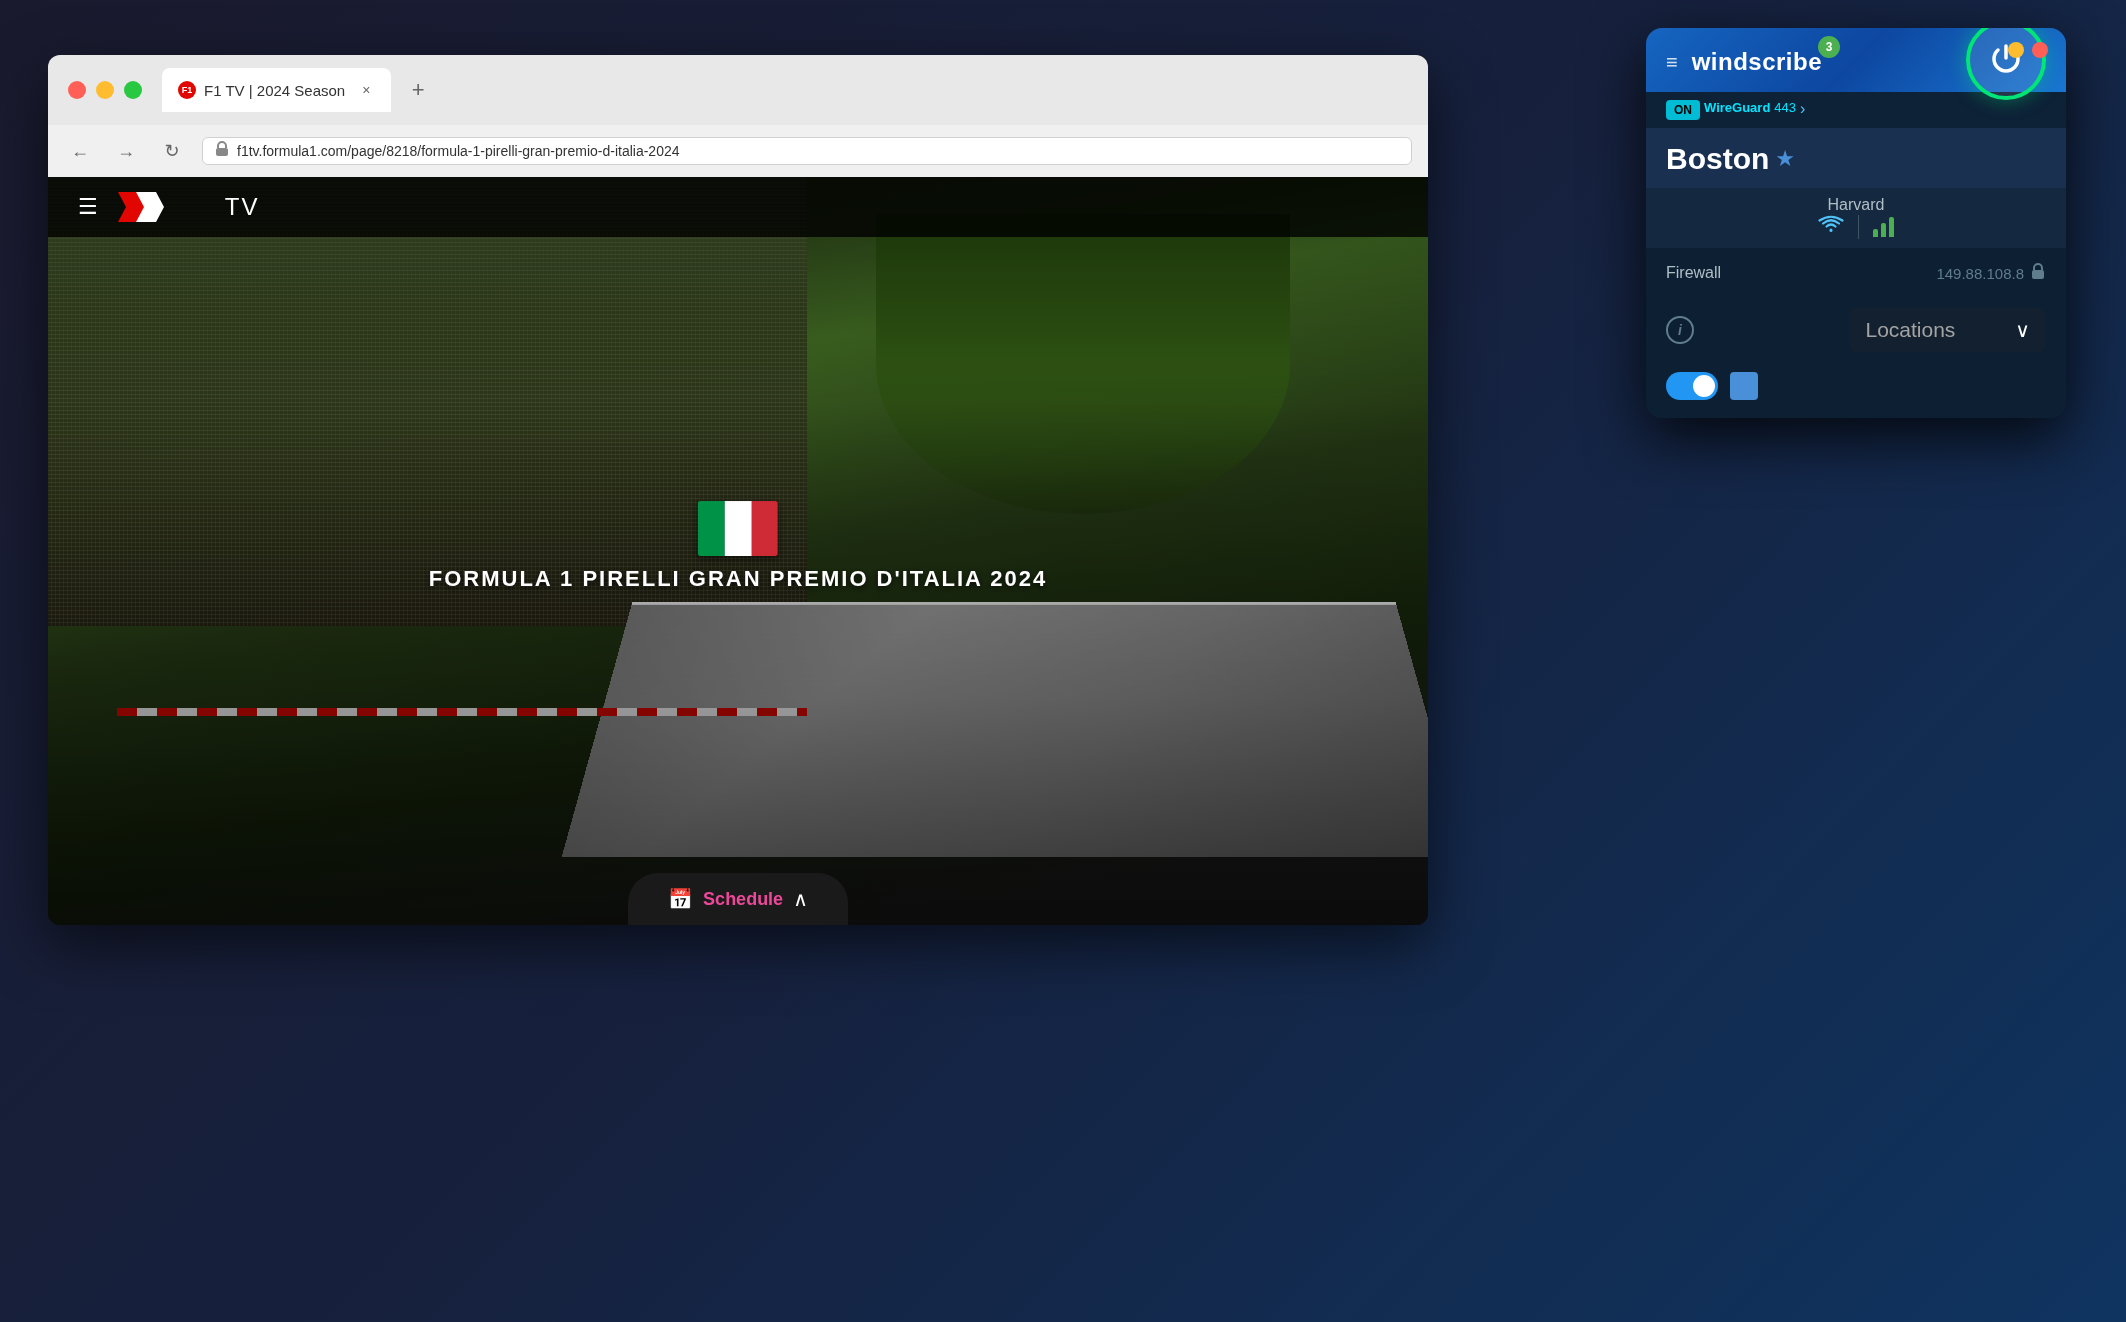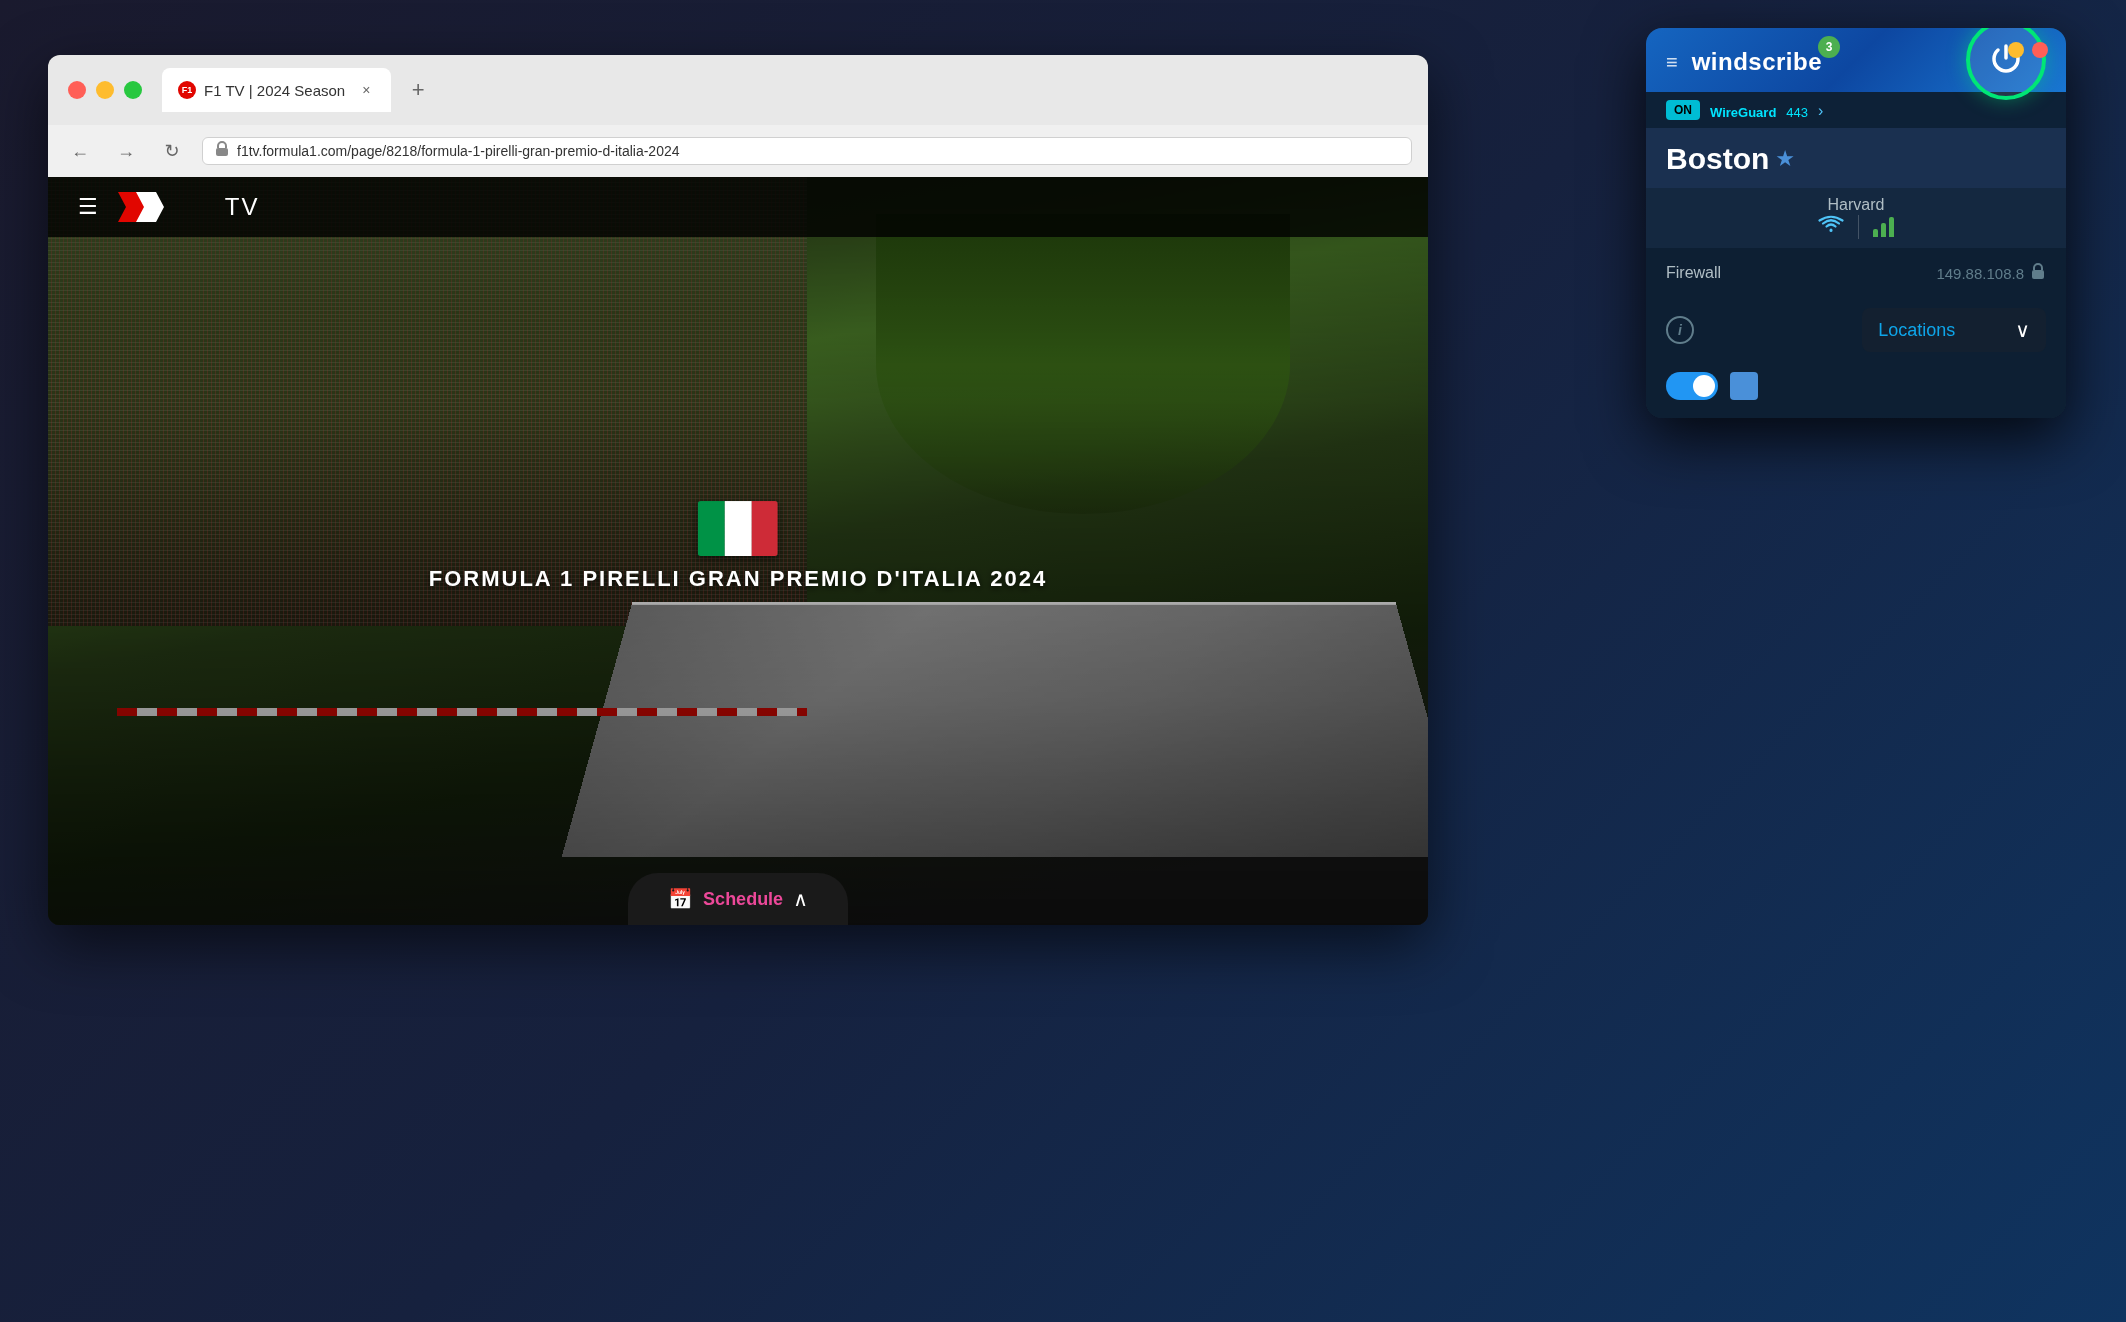--- a/index.html
+++ b/index.html
@@ -436,22 +436,22 @@
       color: #ffffff;
       font-size: 32px;
       line-height: 1;
     }
 
     
     .vpn-status-bar {
       background: #0d2137;
       padding: 8px 20px;
       display: flex;
-      align-items: flex-end;
-      gap: 10px;
+      align-items: flex-start;
+      gap: 4px;
     }
 
     .status-on-badge {
       background: #00bcd4;
       color: #000;
       font-size: 12px;
       font-weight: 800;
       padding: 3px 8px;
       border-radius: 4px;
     }
@@ -597,22 +597,22 @@
       display: flex;
       align-items: center;
       background: #132030;
       border-radius: 8px;
       padding: 10px 16px;
       gap: 60px;
       cursor: pointer;
     }
 
     .locations-label {
-      color: #0ea5e9;
-      font-size: 18px;
+      color: #a3a3a3;
+      font-size: 21px;
       font-weight: 500;
     }
 
     .chevron-down {
       color: #ffffff;
       font-size: 20px;
     }
 
     
     .vpn-toggle-row {

